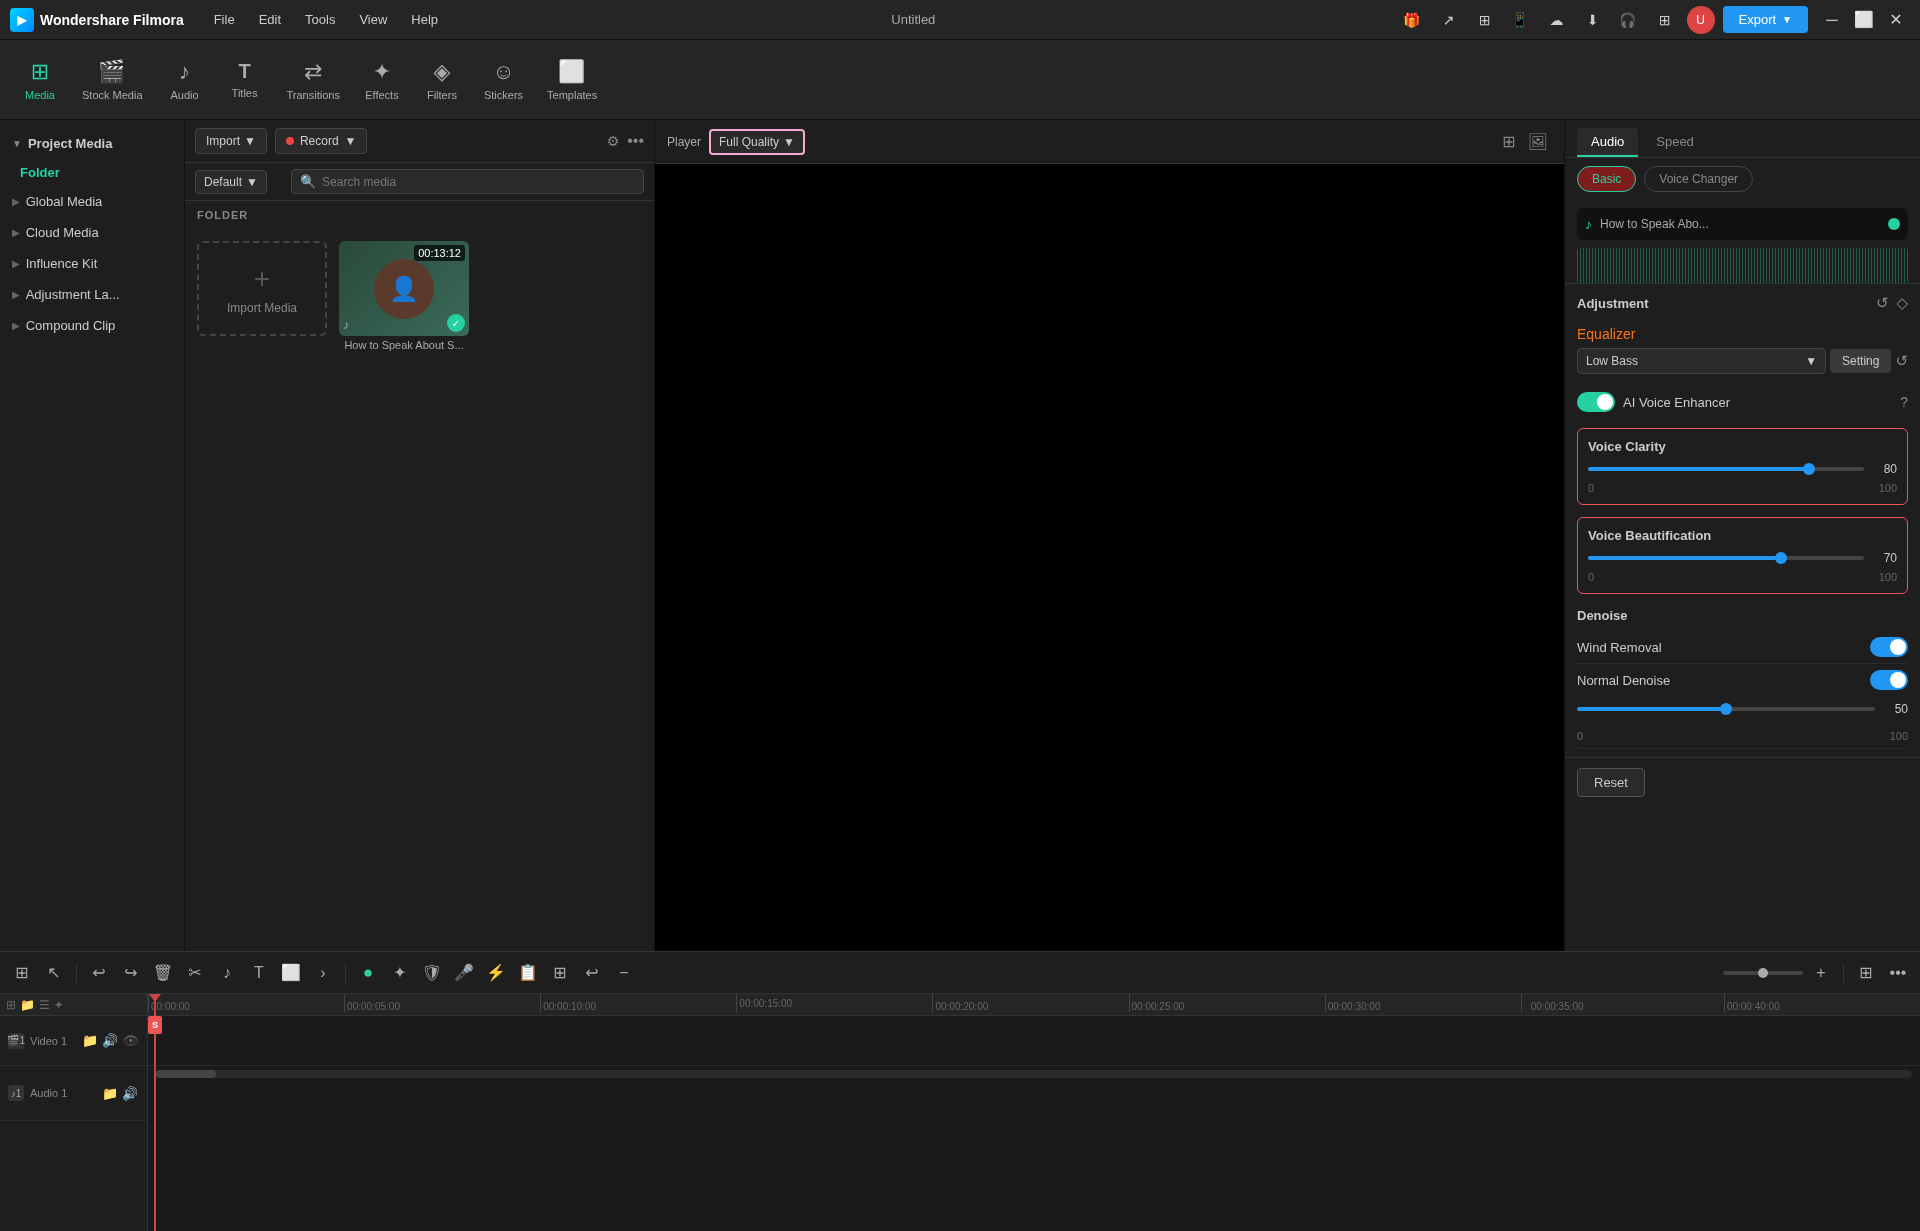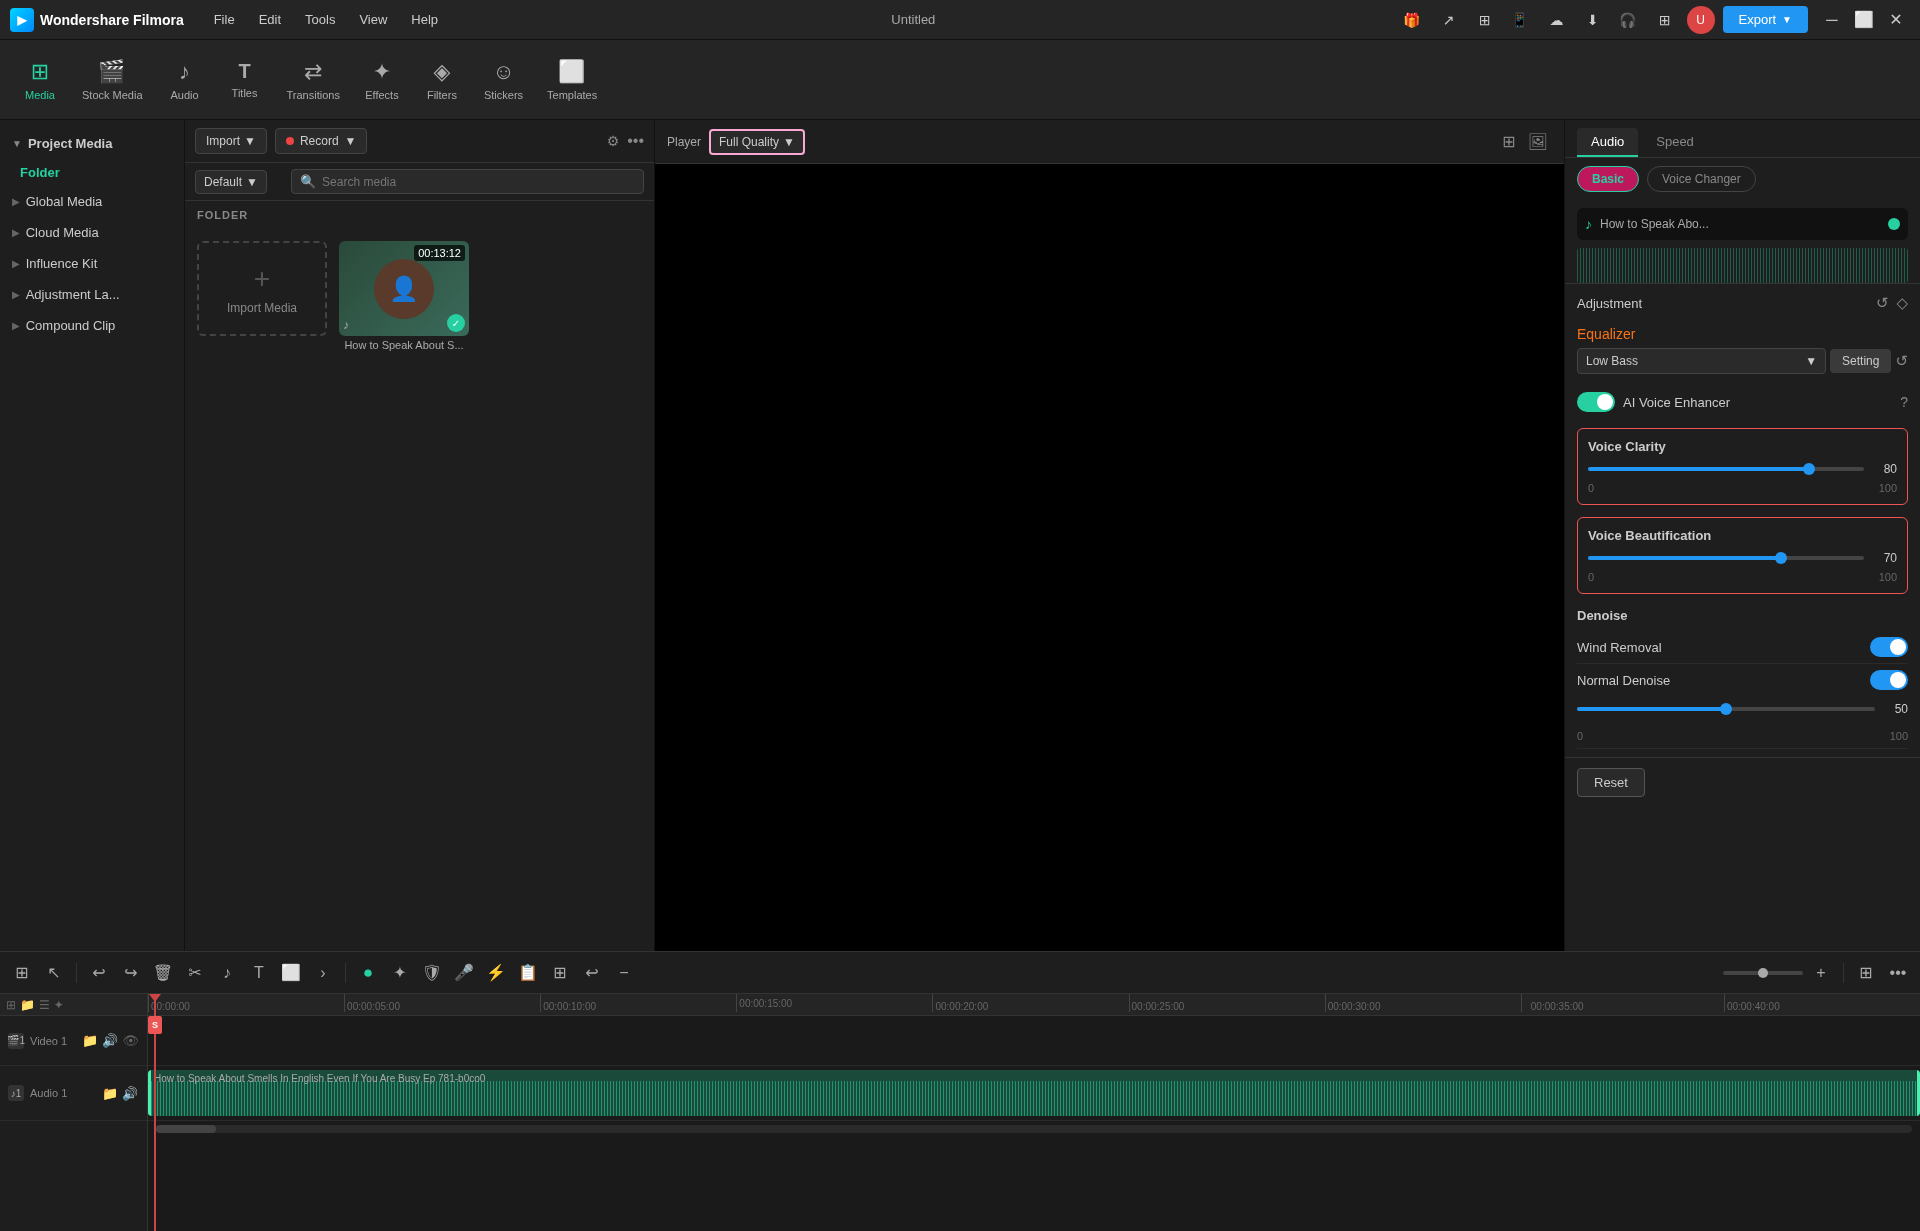--- a/index.html
+++ b/index.html
@@ -75,27 +75,27 @@
     .view-icon { color: #888; cursor: pointer; font-size: 16px; padding: 4px; border-radius: 3px; }
     .preview-video { flex: 1; background: #000; display: flex; align-items: center; justify-content: center; }
 
     
     .right-panel { width: 355px; background: #1e1e1e; display: flex; flex-direction: column; overflow-y: auto; }
     .right-tabs { display: flex; border-bottom: 1px solid #333; padding: 8px 12px 0; gap: 4px; }
     .right-tab { padding: 6px 14px; cursor: pointer; color: #888; font-size: 13px; border-radius: 4px 4px 0 0; }
     .right-tab.active { color: #fff; background: #2a2a2a; border-bottom: 2px solid #26d0a0; }
     .right-subtabs { display: flex; padding: 8px 12px; gap: 8px; }
     .right-subtab { padding: 5px 14px; cursor: pointer; color: #888; font-size: 12px; border-radius: 14px; border: 1px solid #444; }
-    .right-subtab.active { background: #be185d; color: #26d0a0; border-color: #26d0a0; font-weight: bold; }
+    .right-subtab.active { background: #7f1d1d; color: #26d0a0; border-color: #26d0a0; }
     .audio-track-preview { margin: 8px 12px; background: #111; border-radius: 6px; padding: 8px; display: flex; align-items: center; gap: 8px; }
     .track-icon { font-size: 14px; color: #26d0a0; }
     .track-name { font-size: 12px; color: #aaa; flex: 1; overflow: hidden; text-overflow: ellipsis; white-space: nowrap; }
     .track-toggle { width: 12px; height: 12px; background: #26d0a0; border-radius: 50%; }
     .section-header { display: flex; align-items: center; justify-content: space-between; padding: 10px 12px 6px; border-top: 1px solid #333; }
-    .section-title { font-size: 13px; color: #ccc; font-weight: 400; }
+    .section-title { font-size: 13px; color: #ccc; font-weight: 700; }
     .section-icons { display: flex; gap: 8px; }
     .section-icon { color: #888; cursor: pointer; font-size: 15px; }
     .equalizer-section { padding: 8px 12px; }
     .eq-label { font-size: 14px; color: #f97316; margin-bottom: 6px; }
     .eq-row { display: flex; align-items: center; gap: 4px; }
     .eq-dropdown { flex: 1; background: #2a2a2a; border: 1px solid #444; border-radius: 4px; padding: 5px 8px; color: #ccc; font-size: 12px; cursor: pointer; display: flex; align-items: center; justify-content: space-between; }
     .eq-setting-btn { background: #3a3a3a; border: none; padding: 5px 12px; border-radius: 4px; color: #ccc; cursor: pointer; font-size: 12px; }
     .ai-row { display: flex; align-items: center; padding: 10px 12px; gap: 8px; }
     .ai-label { font-size: 13px; color: #ccc; flex: 1; }
     .toggle { width: 38px; height: 20px; background: #26d0a0; border-radius: 10px; position: relative; cursor: pointer; }
@@ -527,27 +527,19 @@
       <div style="position:absolute;top:0;left:6px;width:2px;background:#c44;height:100%;z-index:10;pointer-events:none;">
         <div style="position:absolute;top:0;left:-5px;width:12px;height:8px;background:#c44;clip-path:polygon(0 0,100% 0,50% 100%);"></div>
         <div style="position:absolute;top:22px;left:-6px;width:14px;height:18px;background:#e55;border-radius:2px;display:flex;align-items:center;justify-content:center;">
           <span style="color:white;font-size:9px;font-weight:bold;">S</span>
         </div>
       </div>
 
       <div style="height:50px;background:#1a1a1a;border-bottom:1px solid #2a2a2a;position:relative;">
       </div>
 
-      <div style="height:55px;background:#1a1a1a;border-bottom:1px solid #2a2a2a;position:relative;overflow:hidden;">
-        <div style="position:absolute;top:4px;left:0;right:0;bottom:4px;background:#1a4a3a;border-radius:4px;display:flex;align-items:flex-start;overflow:hidden;">
-          <span style="font-size:10px;color:#aaa;padding:3px 6px;white-space:nowrap;overflow:hidden;text-overflow:ellipsis;position:relative;z-index:1;">How to Speak About Smells In English Even If You Are Busy Ep 781-b0co0</span>
-          <div style="position:absolute;bottom:0;left:0;right:0;height:35px;background:repeating-linear-gradient(90deg,#26d0a0 0px,#26d0a0 1px,transparent 1px,transparent 3px);opacity:0.55;"></div>
-          <div style="position:absolute;left:0;top:0;bottom:0;width:3px;background:#4af0b0;"></div>
-          <div style="position:absolute;right:0;top:0;bottom:0;width:3px;background:#4af0b0;"></div>
-        </div>
-      </div>
 
       <div style="height:8px;background:#2a2a2a;margin:4px 8px;border-radius:4px;">
         <div style="width:60px;height:100%;background:#444;border-radius:4px;"></div>
       </div>
     </div>
   </div>
 </div>
 
 </body></html>

